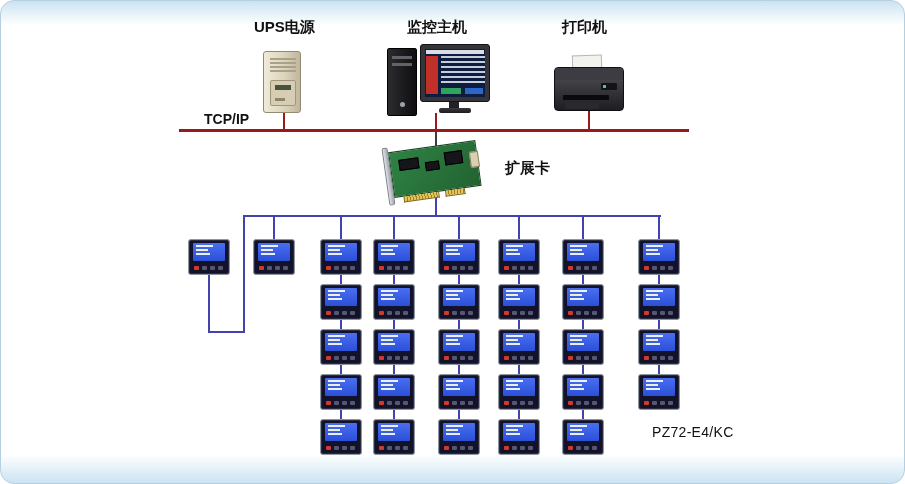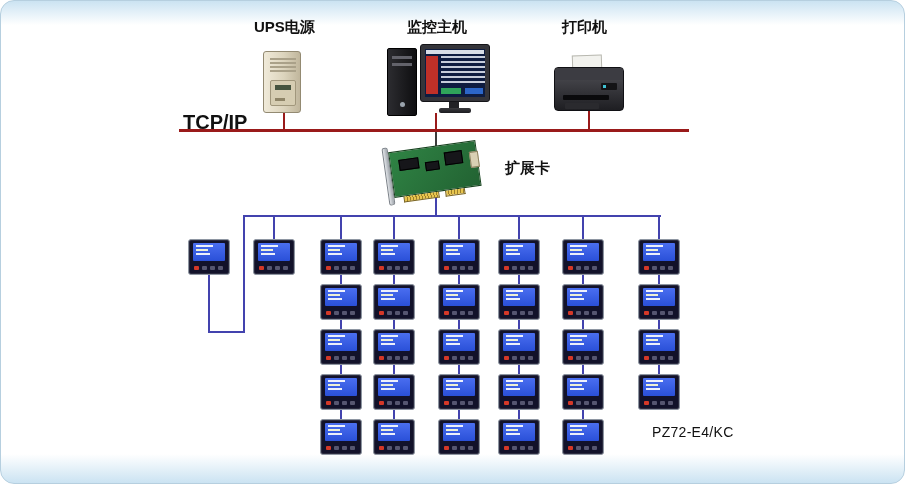--- a/index.html
+++ b/index.html
@@ -8,21 +8,21 @@
 
   .frame{
     position:relative; width:905px; height:484px; overflow:hidden;
     border:1px solid #b6cfdf; border-radius:14px;
     background:linear-gradient(180deg, var(--edge-tint,#cbe3f2) 0%, #ffffff 5%, #ffffff 94%, var(--edge-tint,#cbe3f2) 100%);
   }
   .abs{ position:absolute; }
   .abs-layer{ position:absolute; inset:0; }
 
   .lbl{ position:absolute; color:#111; font-weight:bold; font-size:15px; white-space:nowrap; }
-  .lbl.small{ font-size:20px; }
+  .lbl.small{ font-size:14px;margin-left:21px; }
   .lbl.model{ font-weight:normal; font-size:14px; letter-spacing:.3px; }
 
   
   .wire{ position:absolute; background:var(--wire-color,#4343ae); }
   .redline{ position:absolute; background:var(--bus-color,#9a1a1a); }
   .vlink{ position:absolute; background:#3c3c3c; }
 
   
   .ups{ background:linear-gradient(90deg,#f0ead9 0%,#dcd4bd 55%,#c0b69c 100%);
         border:1px solid #938a72; border-radius:3px; }

